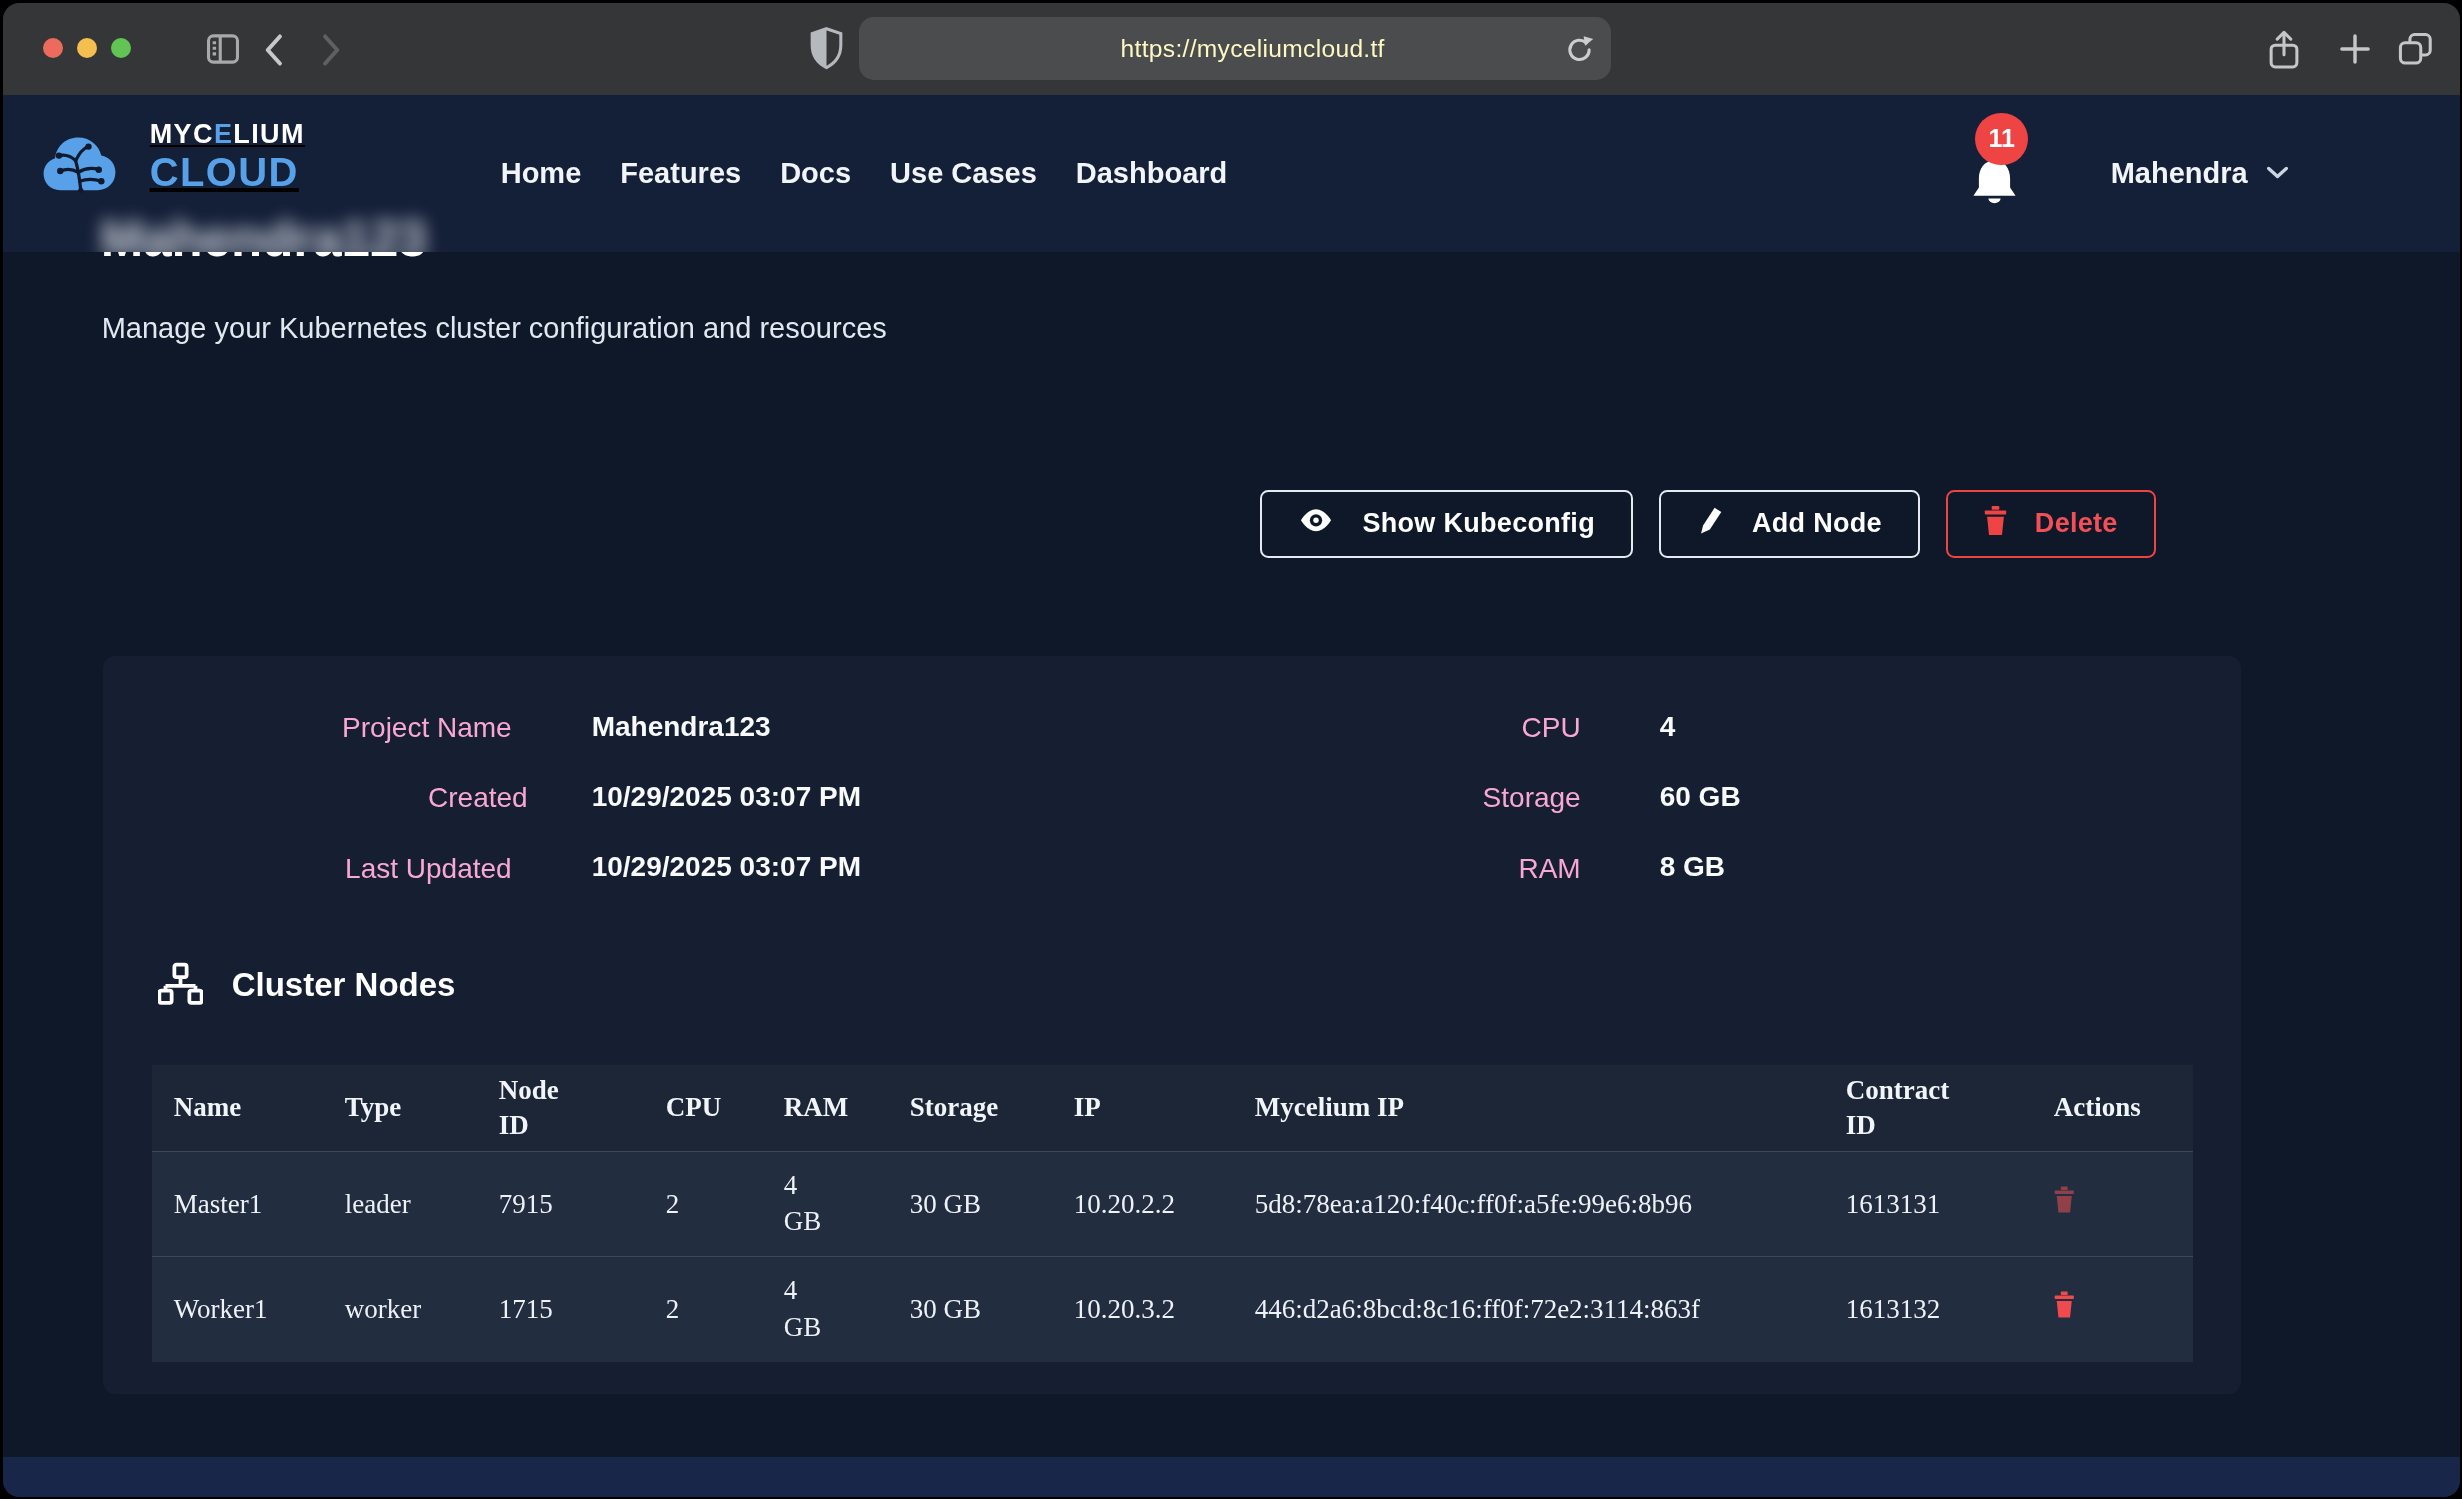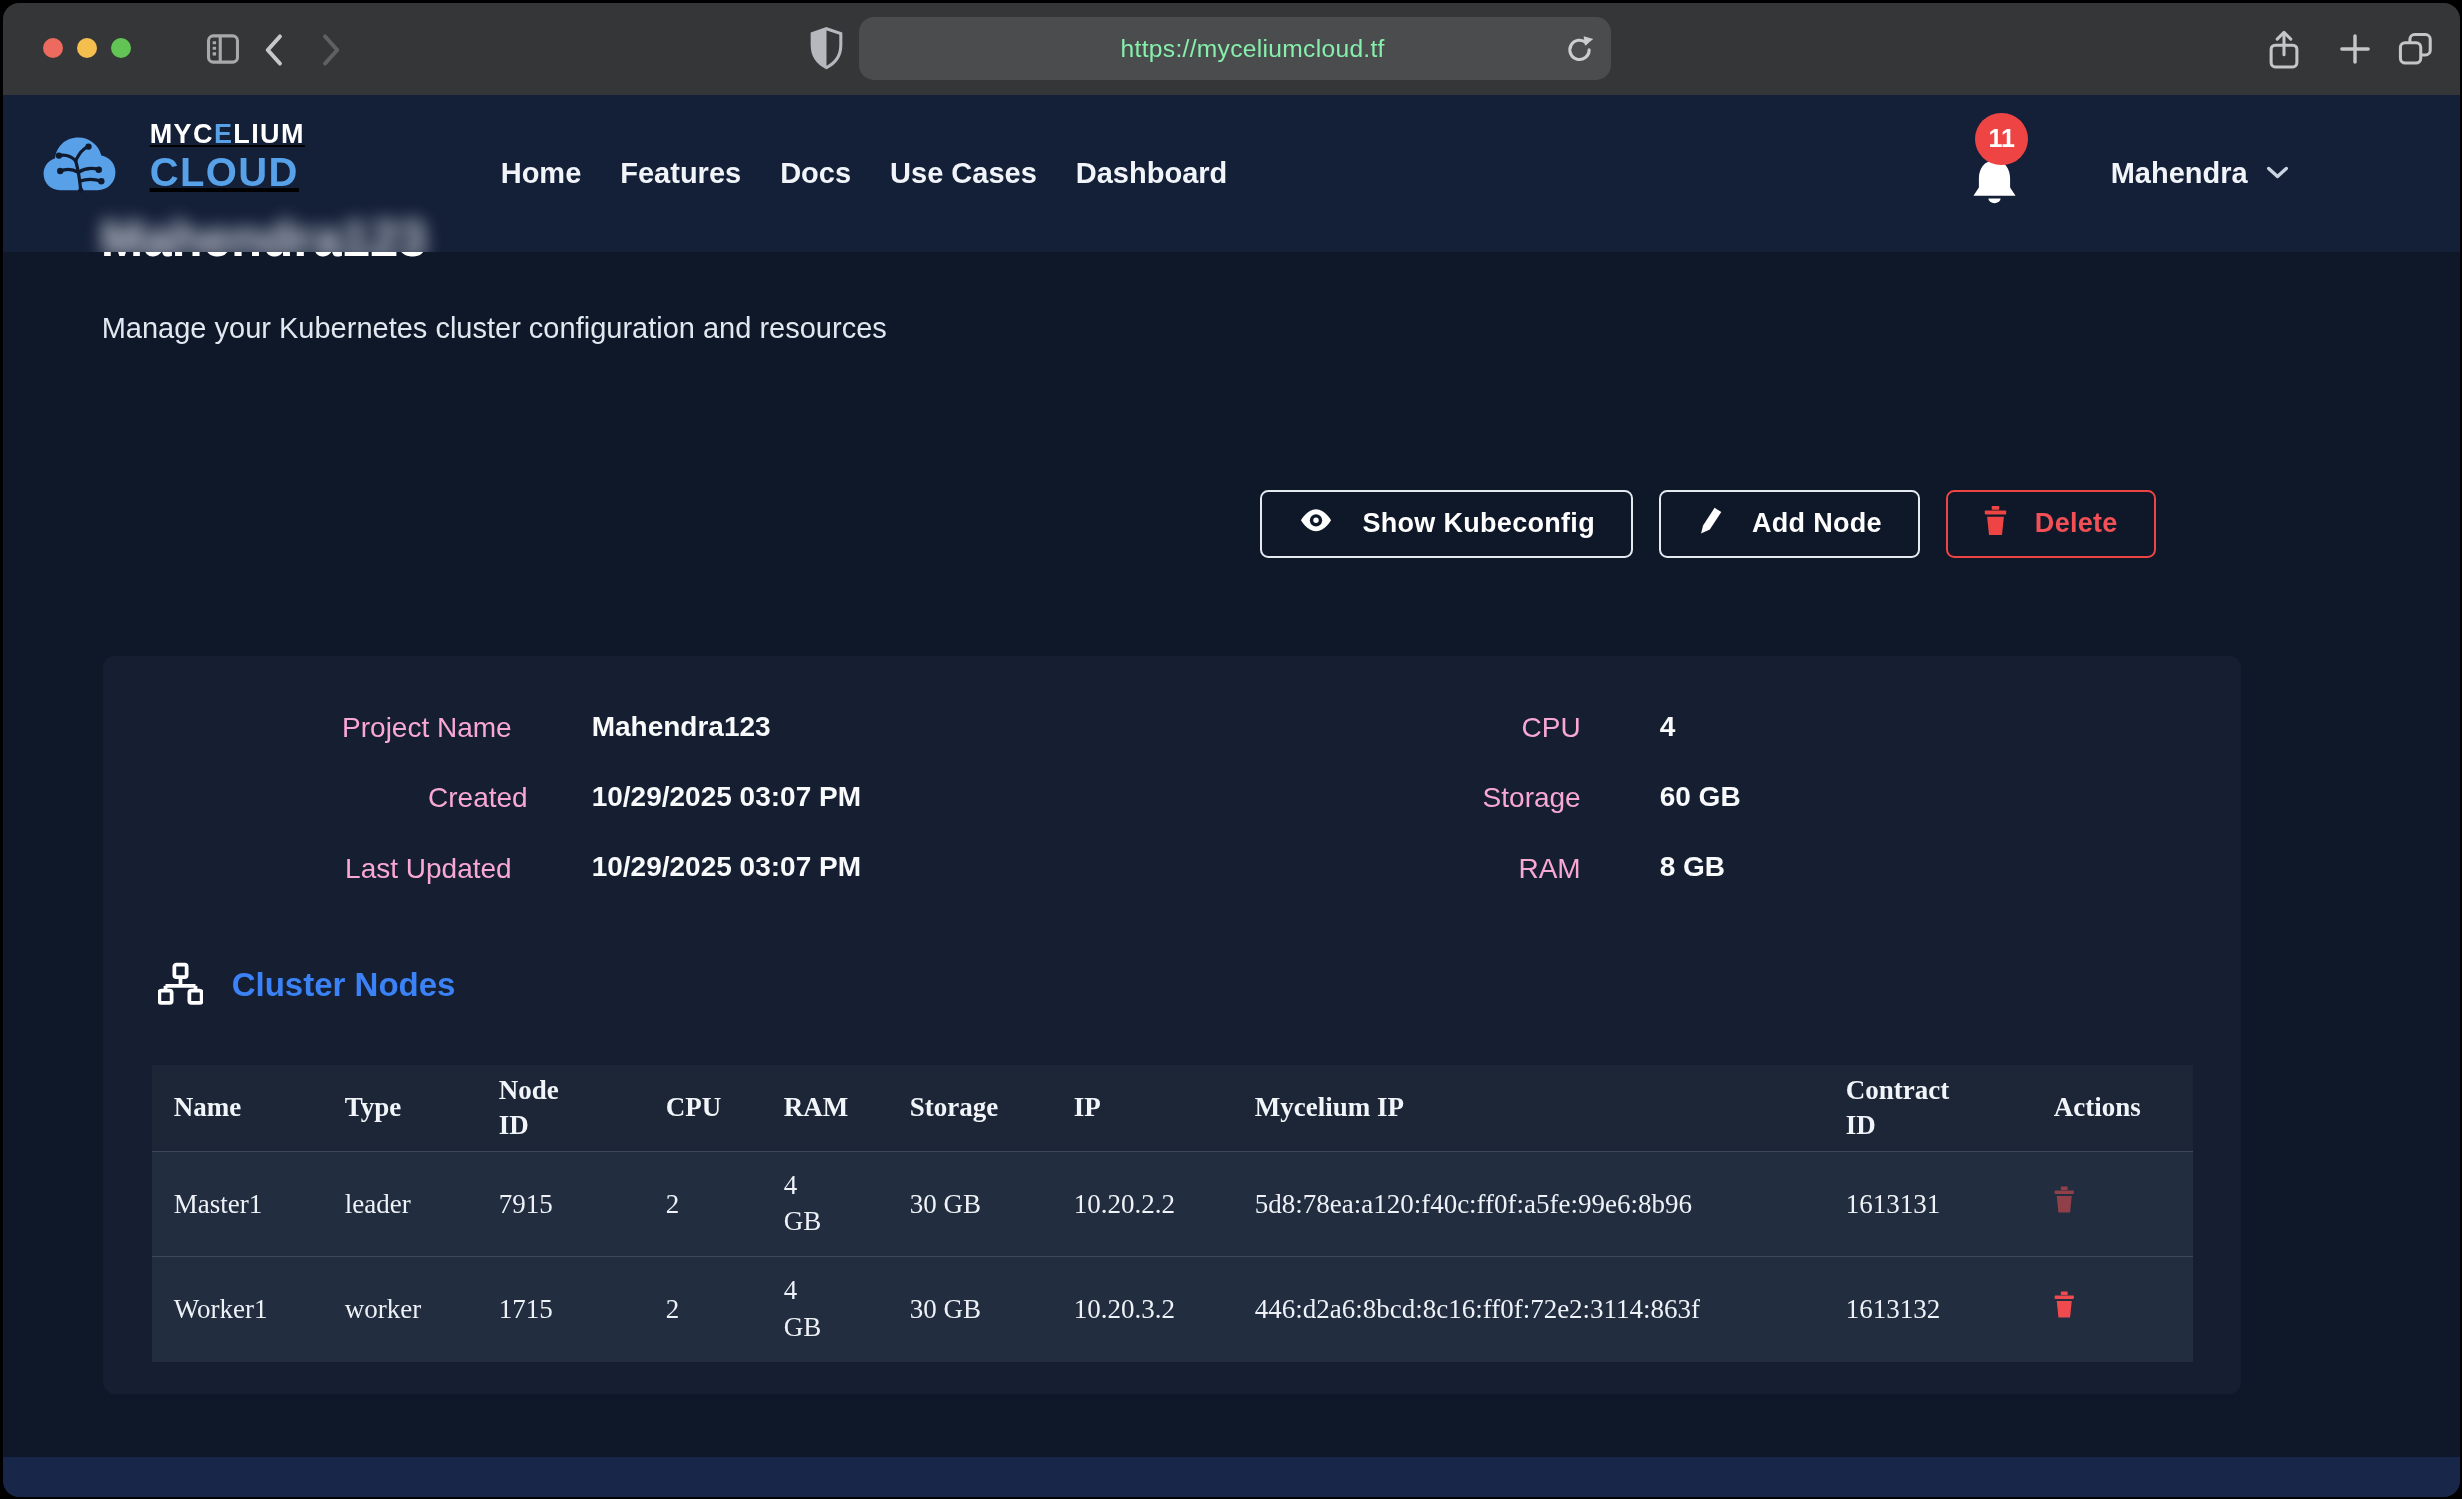--- a/index.html
+++ b/index.html
@@ -10,21 +10,21 @@
 
   
   .chrome{position:absolute;left:0;top:0;width:100%;height:92px;background:#353638;}
   .tl{position:absolute;top:35px;width:20.5px;height:20.5px;border-radius:50%;}
   .tl.red{left:40px;background:#ed6a5e;}
   .tl.yellow{left:74px;background:#f4bf4f;}
   .tl.green{left:108px;background:#61c454;}
   .chrome-ic{position:absolute;top:26px;}
   .urlbar{position:absolute;left:856px;top:14.4px;width:752px;height:63px;border-radius:15px;
     background:#4b4c4e;display:flex;align-items:center;justify-content:center;}
-  .urltext{color:#86efac;font-size:24.6px;letter-spacing:0.3px;margin-left:36px;}
+  .urltext{color:#fef9c3;font-size:24.6px;letter-spacing:0.3px;margin-left:36px;}
   .reload{position:absolute;right:15px;top:15px;}
 
   
   .site-nav{position:absolute;left:0;top:92px;width:100%;height:157px;background:#141f38;
     overflow:hidden;z-index:2;}
   .ghost-title{position:absolute;left:98px;top:115px;font-size:51px;font-weight:700;
     color:#eef2f8;filter:blur(9px);opacity:.85;white-space:nowrap;}
   .brand{position:absolute;left:38px;top:26px;display:flex;gap:32px;text-decoration:underline;}
   .brand-text{display:flex;flex-direction:column;line-height:1;}
   .brand-l1{font-size:27px;font-weight:700;color:#fff;letter-spacing:1.4px;}
@@ -51,21 +51,21 @@
     justify-content:center;gap:28px;padding:0 36px;background:transparent;color:#fff;
     font-size:27px;font-weight:700;cursor:pointer;font-family:inherit;letter-spacing:0.3px;}
   .btn.danger{border-color:#ef4444;color:#f25056;}
 
   
   .card{position:absolute;left:100px;top:653px;width:2138px;height:738px;background:#161f31;
     border-radius:12.3px;}
   .info-label{position:absolute;width:369px;text-align:right;font-size:28px;color:#f9a8d4;}
   .info-value{position:absolute;font-size:28px;font-weight:600;color:#f8fafc;white-space:nowrap;}
   .section-head{position:absolute;left:55px;top:306px;display:flex;align-items:center;gap:29px;}
-  .section-title{font-size:33px;font-weight:700;color:#3b82f6;}
+  .section-title{font-size:33px;font-weight:700;color:#ffffff;}
 
   table.nodes{position:absolute;left:49px;top:409px;width:2041px;border-collapse:collapse;
     table-layout:fixed;background:#222d40;font-family:Liberation Serif, serif;}
   col.c0{width:171px}col.c1{width:154px}col.c2{width:167px}col.c3{width:118px}col.c4{width:126px}
   col.c5{width:164px}col.c6{width:181px}col.c7{width:591px}col.c8{width:208px}col.c9{width:161px}
   table.nodes th{background:#1c2636;height:87px;text-align:left;padding-left:22px;font-size:27px;
     font-weight:600;color:#f1f5f9;border-bottom:1.4px solid #3c485c;vertical-align:middle;line-height:1.3;}
   table.nodes th .wrap{display:inline-block;}
   table.nodes th .w-node{max-width:83px;}
   table.nodes th .w-contract{max-width:123px;}

